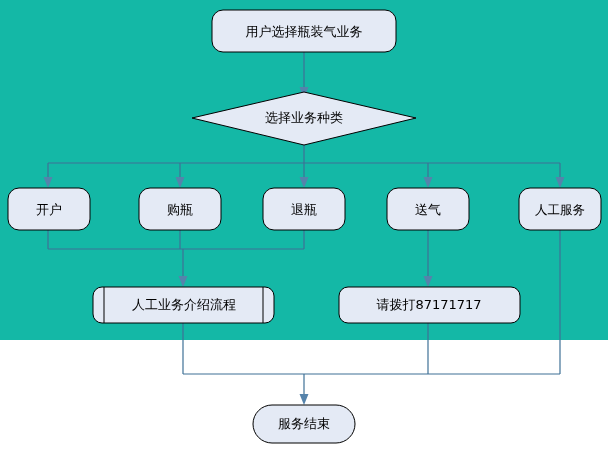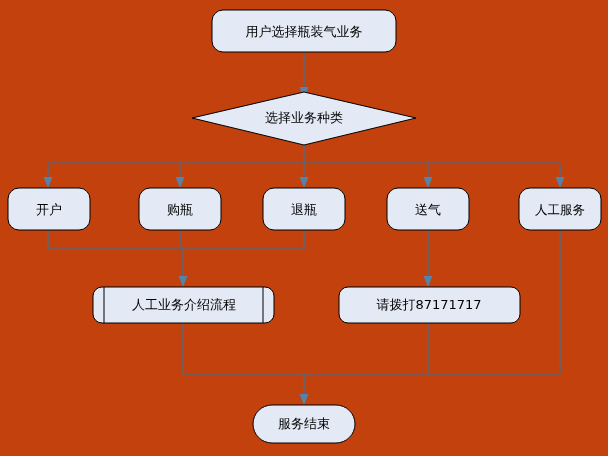--- a/index.html
+++ b/index.html
@@ -9,22 +9,22 @@
   }
   body {
     width: 608px;
     height: 456px;
     overflow: hidden;
     font-family: "DejaVu Sans", "Liberation Sans", sans-serif;
   }
   #flow-root {
     position: relative;
     width: 608px;
-    height: 456px;
-    background: #c2410c;
+    height: 340px;
+    background: #14b8a6;
   }
   svg#flowchart {
     display: block;
     width: 608px;
     height: 456px;
   }
   .node-shape {
     fill: #e4eaf5;
     stroke: #000000;
     stroke-width: 1;

